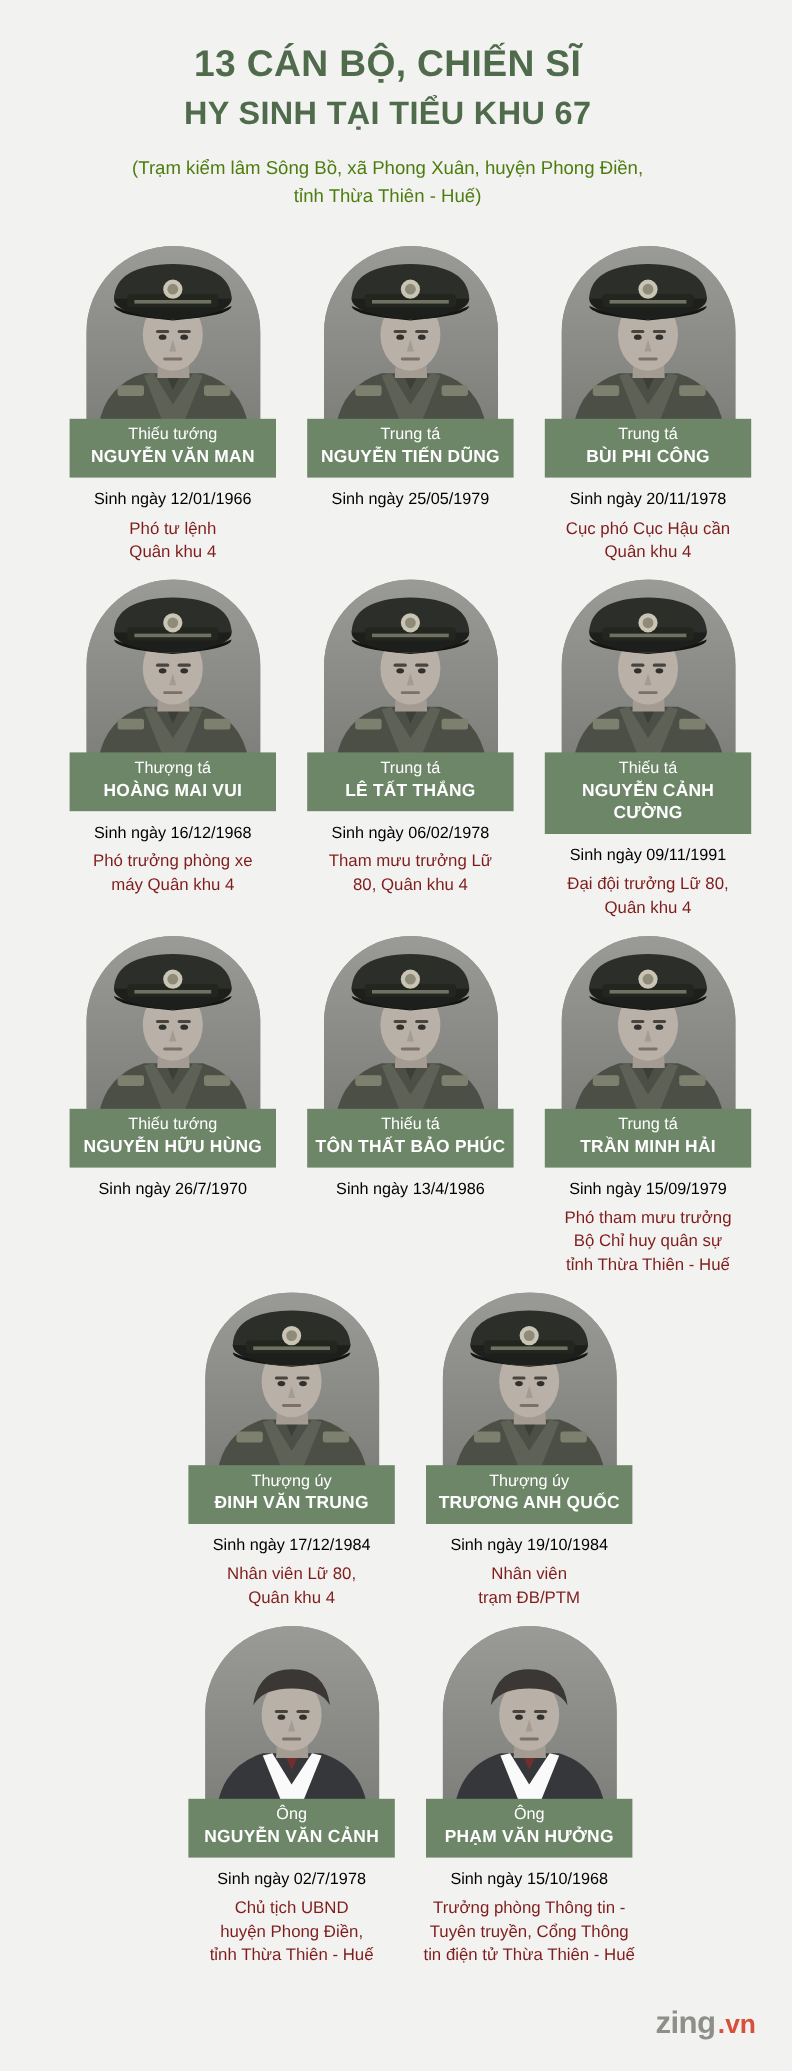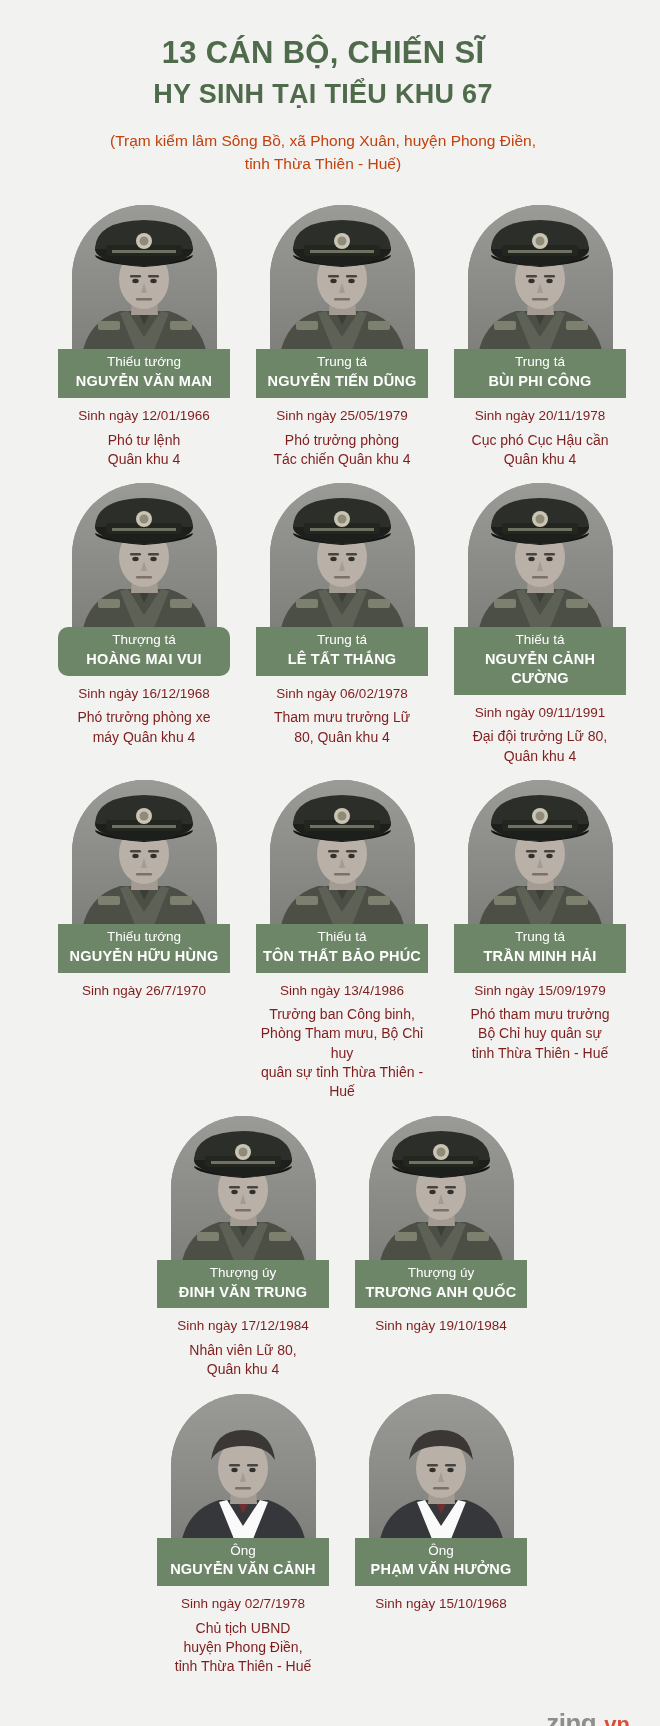--- a/index.html
+++ b/index.html
@@ -39,21 +39,21 @@
     font-weight: bold;
     color: #4f6b4c;
     letter-spacing: 0.3px;
     line-height: 1.22;
     margin: 6px 0 0 0;
   }
   .subtitle {
     margin: 18px auto 0 auto;
     font-size: 15.5px;
     line-height: 1.5;
-    color: #c2410c;
+    color: #4d7c0f;
     max-width: 430px;
   }
 
   
   .grid {
     margin-top: 24px;
     display: flex;
     flex-wrap: wrap;
     justify-content: center;
     align-items: flex-start;
@@ -102,21 +102,21 @@
     line-height: 1.25;
   }
   .name {
     font-size: 14.5px;
     font-weight: bold;
     line-height: 1.3;
     letter-spacing: 0.2px;
     margin-top: 1px;
   }
   .dob {
-    color: #7f1d1d;
+    color: #000000;
     font-size: 13.5px;
     margin-top: 9px;
     line-height: 1.3;
   }
   .role {
     font-size: 14px;
     line-height: 1.38;
     margin-top: 6px;
     color: #7f1d1d;
     padding: 0 4px;
@@ -248,21 +248,20 @@
       <circle cx="72" cy="36" r="4.5" fill="#8e8b79"></circle>
       <rect x="40" y="45" width="64" height="3" fill="#6f7163"></rect>
 
   </svg>
           </div>
           <div class="plate" style="background: rgb(109, 134, 104);">
             <div class="rank">Trung tá</div>
             <div class="name">NGUYỄN TIẾN DŨNG</div>
           </div>
           <div class="dob">Sinh ngày 25/05/1979</div>
-          <div class="role">Phó trưởng phòng<br>Tác chiến Quân khu 4</div>
         </div>
         <div class="card">
           <div class="photo">
   <svg viewBox="0 0 145 150" preserveAspectRatio="xMidYMid slice" xmlns="http://www.w3.org/2000/svg">
     <defs>
       <linearGradient id="g2" x1="0" y1="0" x2="0" y2="1">
         <stop offset="0%" stop-color="#9a9a97"></stop>
                   <stop offset="100%" stop-color="#7e7e7b"></stop>
       </linearGradient>
     </defs>
@@ -337,21 +336,21 @@
       <ellipse cx="72" cy="44" rx="49" ry="17" fill="#1d1f1d"></ellipse>
       <path d="M23 44 Q24 16 72 15 Q120 16 121 44 Z" fill="#2b2e29"></path>
       <rect x="34" y="40" width="76" height="11" rx="3" fill="#23251f"></rect>
       <path d="M23 50 Q72 72 121 50 Q121 58 72 62 Q23 58 23 50 Z" fill="#141513"></path>
       <circle cx="72" cy="36" r="8" fill="#c9c4b4"></circle>
       <circle cx="72" cy="36" r="4.5" fill="#8e8b79"></circle>
       <rect x="40" y="45" width="64" height="3" fill="#6f7163"></rect>
 
   </svg>
           </div>
-          <div class="plate" style="background: rgb(109, 134, 104); border-radius: 10px;">
+          <div class="plate" style="background: rgb(109, 134, 104);">
             <div class="rank">Thượng tá</div>
             <div class="name">HOÀNG MAI VUI</div>
           </div>
           <div class="dob">Sinh ngày 16/12/1968</div>
           <div class="role">Phó trưởng phòng xe<br>máy Quân khu 4</div>
         </div>
         <div class="card">
           <div class="photo">
   <svg viewBox="0 0 145 150" preserveAspectRatio="xMidYMid slice" xmlns="http://www.w3.org/2000/svg">
     <defs>
@@ -527,21 +526,20 @@
       <circle cx="72" cy="36" r="4.5" fill="#8e8b79"></circle>
       <rect x="40" y="45" width="64" height="3" fill="#6f7163"></rect>
 
   </svg>
           </div>
           <div class="plate" style="background: rgb(109, 134, 104);">
             <div class="rank">Thiếu tá</div>
             <div class="name">TÔN THẤT BẢO PHÚC</div>
           </div>
           <div class="dob">Sinh ngày 13/4/1986</div>
-          <div class="role">Trưởng ban Công binh,<br>Phòng Tham mưu, Bộ Chỉ huy<br>quân sự tỉnh Thừa Thiên - Huế</div>
         </div>
         <div class="card">
           <div class="photo">
   <svg viewBox="0 0 145 150" preserveAspectRatio="xMidYMid slice" xmlns="http://www.w3.org/2000/svg">
     <defs>
       <linearGradient id="g8" x1="0" y1="0" x2="0" y2="1">
         <stop offset="0%" stop-color="#9a9a97"></stop>
                   <stop offset="100%" stop-color="#7e7e7b"></stop>
       </linearGradient>
     </defs>
@@ -667,20 +665,21 @@
       <circle cx="72" cy="36" r="4.5" fill="#8e8b79"></circle>
       <rect x="40" y="45" width="64" height="3" fill="#6f7163"></rect>
 
   </svg>
           </div>
           <div class="plate" style="background: rgb(109, 134, 104);">
             <div class="rank">Thượng úy</div>
             <div class="name">TRƯƠNG ANH QUỐC</div>
           </div>
           <div class="dob">Sinh ngày 19/10/1984</div>
+          <div class="role">Nhân viên<br>trạm ĐB/PTM</div>
         </div>
       </div>
       <div class="row">
         <div class="card">
           <div class="photo">
   <svg viewBox="0 0 145 150" preserveAspectRatio="xMidYMid slice" xmlns="http://www.w3.org/2000/svg">
     <defs>
       <linearGradient id="g11" x1="0" y1="0" x2="0" y2="1">
         <stop offset="0%" stop-color="#9a9a97"></stop>
                   <stop offset="100%" stop-color="#7e7e7b"></stop>
@@ -742,20 +741,21 @@
     <path d="M72 78 L69 88 L75 88 Z" fill="#a49b92"></path>
     <rect x="64" y="93" width="16" height="2.4" rx="1.2" fill="#7f7066"></rect>
 
   </svg>
           </div>
           <div class="plate" style="background: rgb(109, 134, 104);">
             <div class="rank">Ông</div>
             <div class="name">PHẠM VĂN HƯỞNG</div>
           </div>
           <div class="dob">Sinh ngày 15/10/1968</div>
+          <div class="role">Trưởng phòng Thông tin -<br>Tuyên truyền, Cổng Thông<br>tin điện tử Thừa Thiên - Huế</div>
         </div>
       </div>
     </div>
 
   <div class="footer">
     <div class="logo">
       <span class="logo-zing">zing</span>
       <span class="logo-dot">.</span>
       <span class="logo-vn">vn</span>
     </div>

